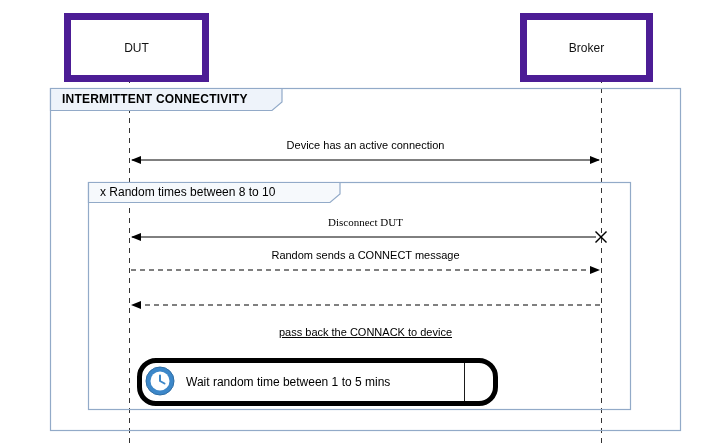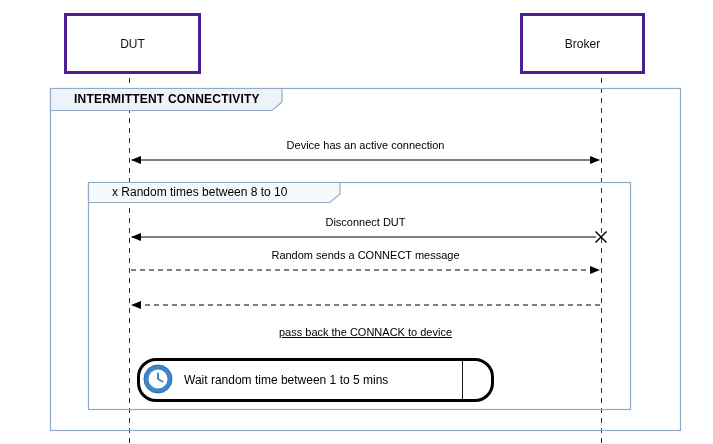--- a/index.html
+++ b/index.html
@@ -2,35 +2,35 @@
 <html><head>
 <meta charset="utf-8">
 <style>
   html,body{margin:0;padding:0;background:#fff;}
   .canvas{
     position:relative;width:713px;height:444px;background:#fff;overflow:hidden;
     font-family:"Liberation Sans","DejaVu Sans",sans-serif;color:#000;
   }
   .layer{position:absolute;left:0;top:0;}
   .pbox{
-    position:absolute;border:3px solid #4c1d95;background:#fff;
+    position:absolute;border:7px solid #4c1d95;background:#fff;
     display:flex;align-items:center;justify-content:center;
     font-size:12px;color:#111;
   }
   .tab-text{
     position:absolute;font-size:12px;display:flex;align-items:center;
-    padding-left:24px;white-space:nowrap;
+    padding-left:12px;white-space:nowrap;
   }
   .tab-text.bold{font-weight:bold;letter-spacing:.2px;}
   .msg-label{
     position:absolute;font-size:11px;text-align:center;white-space:nowrap;
   }
   .timer{
     position:absolute;left:137px;top:358px;width:351px;height:38px;
-    border:3px solid #000000;border-radius:19px;background:#fff;
+    border:5px solid #000000;border-radius:19px;background:#fff;
   }
   .timer .divider{
     position:absolute;top:0;bottom:0;right:28px;width:0;border-left:1px solid #1a1a1a;
   }
   .timer .clock{
     position:absolute;left:3px;top:3px;width:30px;height:30px;
   }
   .timer .timer-label{
     position:absolute;left:44px;top:0;height:38px;line-height:38px;
     font-size:12px;white-space:nowrap;
@@ -73,21 +73,21 @@
     <span>DUT</span>
   </div>
   <div class="pbox" style="left:520px;top:13px;width:119px;height:55px;">
     <span>Broker</span>
   </div>
 
   <div class="tab-text bold" style="left:50px;top:88px;height:22px;">INTERMITTENT CONNECTIVITY</div>
   <div class="tab-text" style="left:88px;top:182px;height:20px;">x Random times between 8 to 10</div>
 
   <div class="msg-label" style="left:130px;top:139px;width:471px;">Device has an active connection</div>
-  <div class="msg-label" style="left:130px;top:216px;width:471px;">Disconnect DUT</div>
+  <div class="msg-label" style="left:130px;top:216px;width:471px;font-family:Liberation Serif, serif;">Disconnect DUT</div>
   <div class="msg-label" style="left:130px;top:249px;width:471px;">Random sends a CONNECT message</div>
   <div class="msg-label" style="left:130px;top:326px;width:471px;text-decoration:underline;">pass back the CONNACK to device</div>
 
   <div class="timer">
     <span class="clock">
       <svg width="30" height="30" viewBox="0 0 30 30">
         <circle cx="15" cy="15" r="14" fill="#3c87c9" stroke="#2e6da4" stroke-width="1"></circle>
         <circle cx="15" cy="15" r="9.5" fill="#ffffff"></circle>
         <path d="M15 9.5 L15 15 L19.5 17.5" fill="none" stroke="#3c87c9" stroke-width="2" stroke-linecap="round" stroke-linejoin="round"></path>
       </svg>

